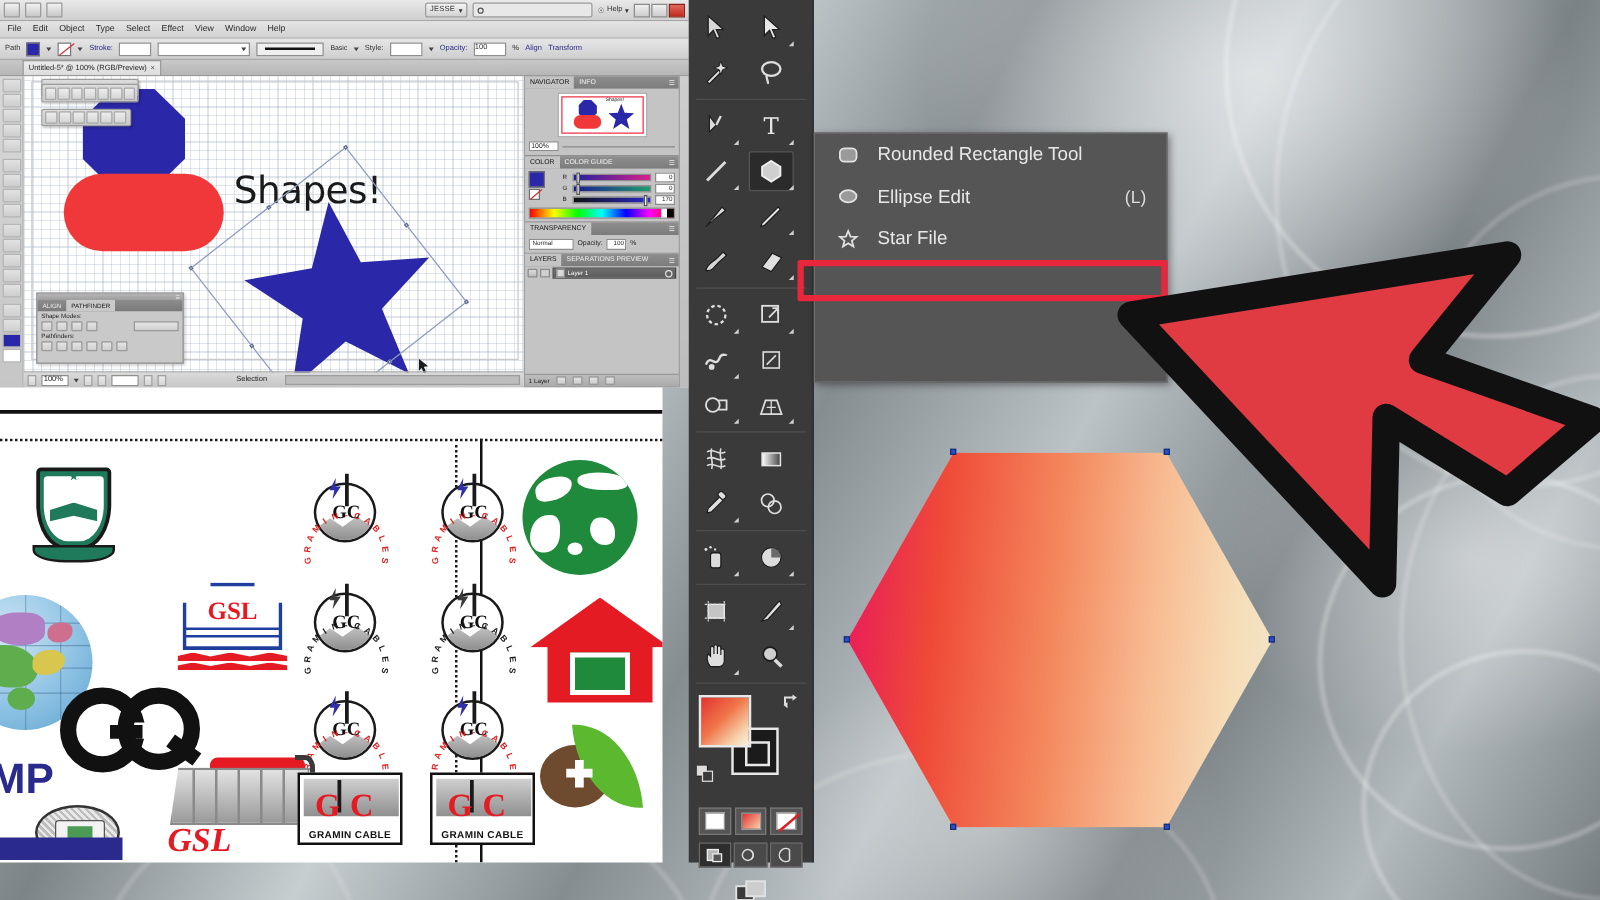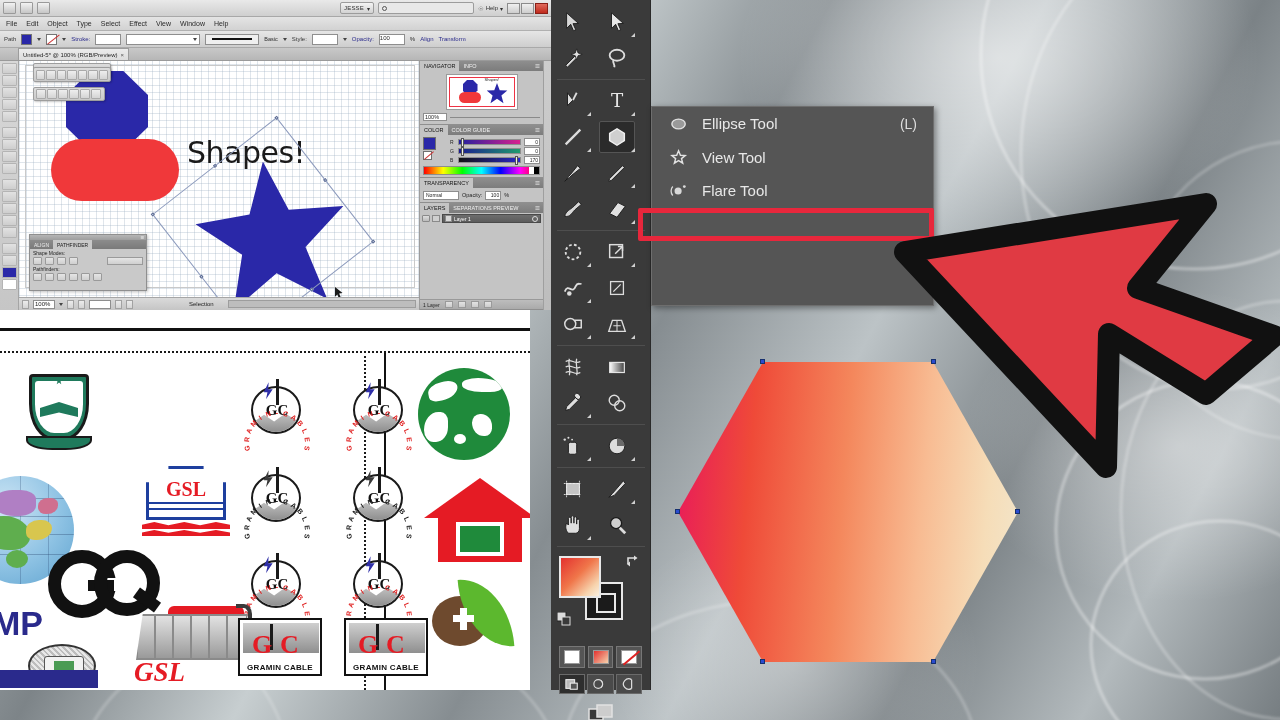--- a/index.html
+++ b/index.html
@@ -1316,53 +1316,51 @@
         <rect x="1" y="6" width="14" height="11" fill="#3a3a3a" stroke="#e2e2e2" stroke-width="1.5"></rect>
         <rect x="9" y="2" width="15" height="12" fill="#cdcdcd" stroke="#e2e2e2" stroke-width="1.5"></rect>
       </svg>
     </div>
   </div>
 </div>
 
 <div id="flyout">
 
 
+  <div class="fly-item">
+    <span class="ficon">
+      <svg viewBox="0 0 20 18" width="18" height="16">
+          <rect x="2" y="3" width="15" height="12" rx="4" fill="#9a9a9a" stroke="#e2e2e2" stroke-width="1.6"></rect>
+        </svg>
+    </span>
+    <span>Rounded Rectangle Tool</span>
+    <span class="fkey"></span>
+  </div>
 
   <div class="fly-item">
     <span class="ficon">
       <svg viewBox="0 0 20 18" width="18" height="16">
           <ellipse cx="9.5" cy="9" rx="7.5" ry="5.5" fill="#9a9a9a" stroke="#e2e2e2" stroke-width="1.6"></ellipse>
         </svg>
     </span>
-    <span>Ellipse Tool</span>
+    <span>Ellipse Edit</span>
     <span class="fkey">(L)</span>
   </div>
 
 
   <div class="fly-item">
     <span class="ficon">
       <svg viewBox="0 0 20 18" width="18" height="16">
           <polygon points="9.5,2 11.6,7 17,7.3 12.8,10.8 14.2,16 9.5,13 4.8,16 6.2,10.8 2,7.3 7.4,7" fill="none" stroke="#e2e2e2" stroke-width="1.6"></polygon>
         </svg>
     </span>
-    <span>View Tool</span>
+    <span>Star File</span>
     <span class="fkey"></span>
   </div>
 
-  <div class="fly-item">
-    <span class="ficon">
-      <svg viewBox="0 0 20 18" width="18" height="16">
-          <circle cx="9" cy="9" r="4" fill="#d8d8d8"></circle>
-          <path d="M3 4 A7.5 7.5 0 0 0 3 14" fill="none" stroke="#d8d8d8" stroke-width="1.5"></path>
-          <circle cx="16" cy="4" r="1.6" fill="#d8d8d8"></circle>
-        </svg>
-    </span>
-    <span>Flare Tool</span>
-    <span class="fkey"></span>
-  </div>
 </div>
 
 <div id="fly-highlight"></div>
 
 <div id="hex-wrap">
   <div id="hexagon"></div>
   <span class="anchor" style="left:82px;top:-3px"></span>
   <span class="anchor" style="left:253px;top:-3px"></span>
   <span class="anchor" style="left:337px;top:147px"></span>
   <span class="anchor" style="left:253px;top:297px"></span>

